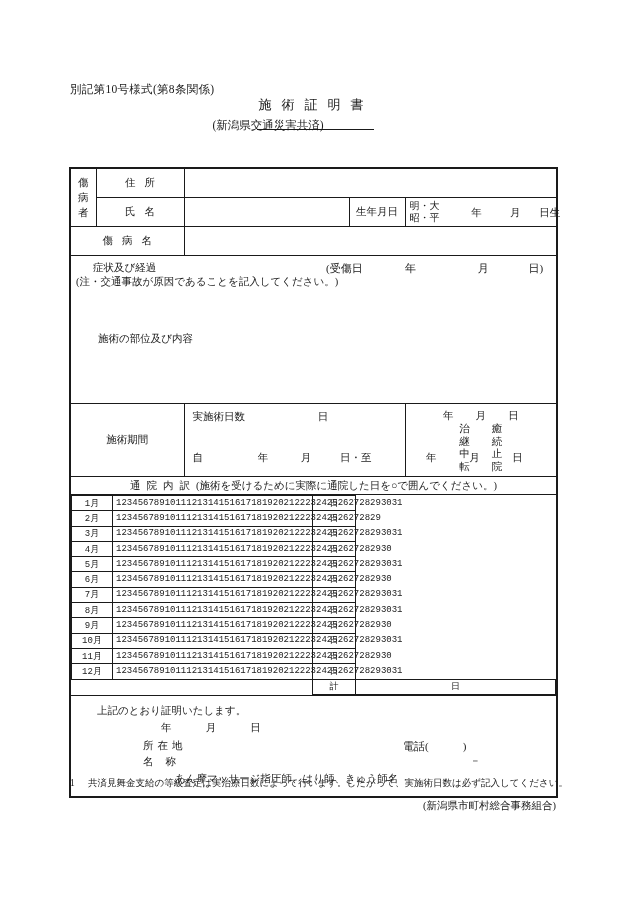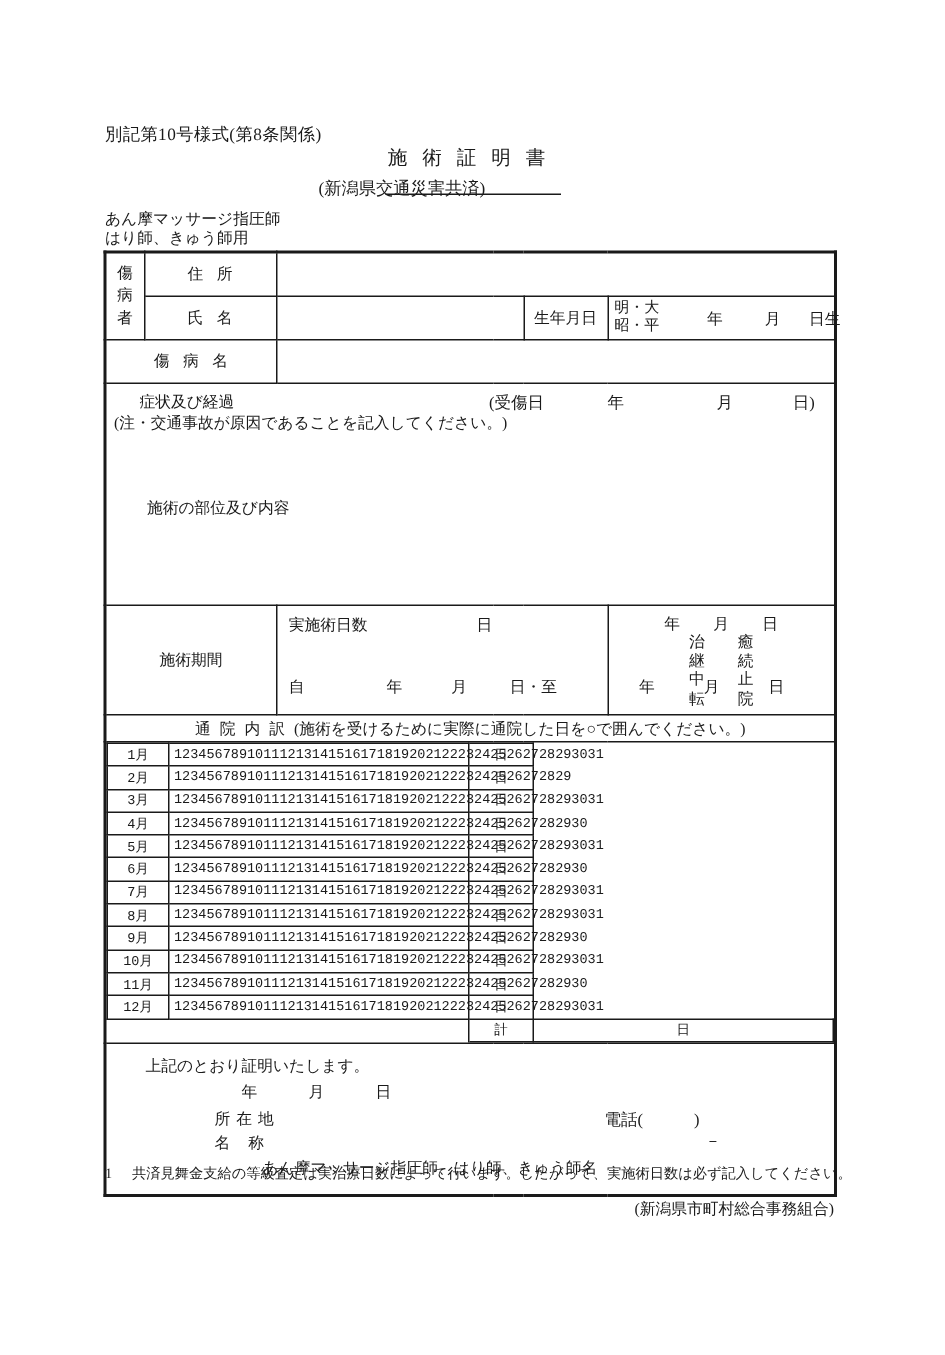--- a/index.html
+++ b/index.html
@@ -315,24 +315,20 @@
 <div class="page">
 
   <div class="form-no">別記第10号様式(第8条関係)</div>
 
   <div class="doc-title">
     <span class="t">施術証明書</span>
   </div>
 
   <div class="doc-subtitle">(新潟県交通災害共済)</div>
 
-  <div class="practitioner-kind">
-    <div>あん摩マッサージ指圧師</div>
-    <div>はり師、きゅう師用</div>
-  </div>
 
   <table class="main-table outer-border">
     <colgroup>
       <col style="width:26px">
       <col style="width:88px">
       <col style="width:145px">
       <col style="width:20px">
       <col style="width:56px">
       <col style="width:152px">
     </colgroup>

